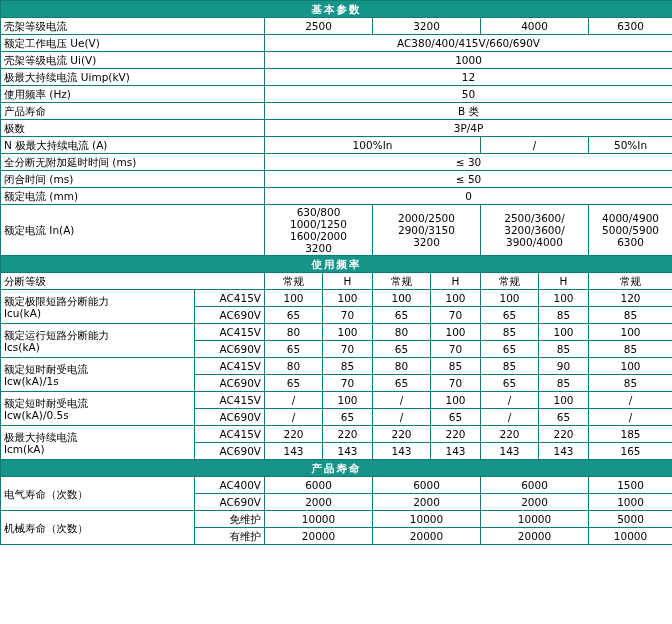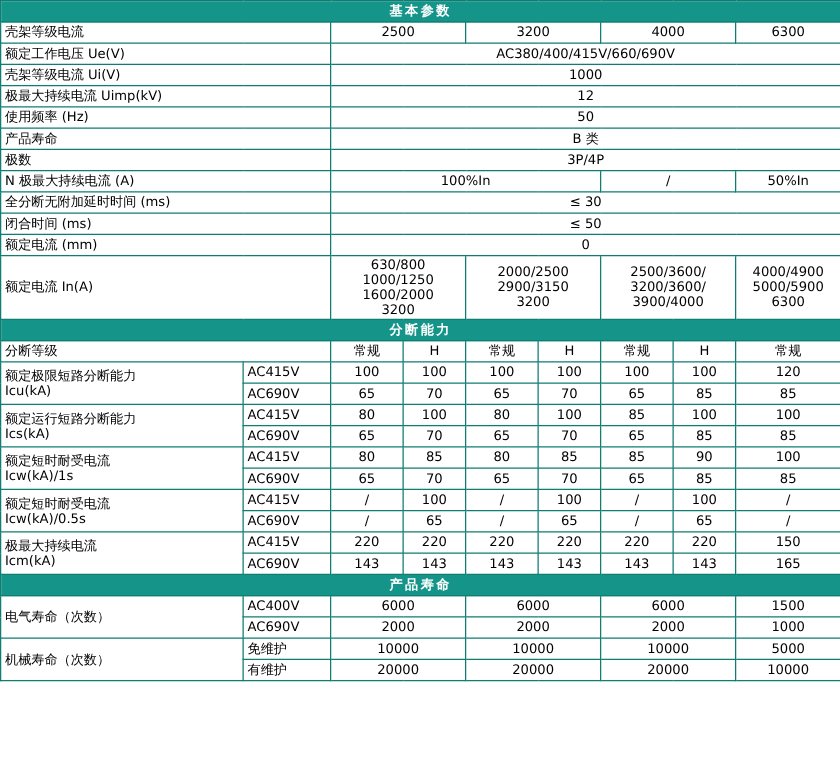--- a/index.html
+++ b/index.html
@@ -39,21 +39,21 @@
     height: 19px;
   }
   .rowlabel {
     text-align: left;
     padding-left: 4px;
     white-space: nowrap;
   }
   .c { text-align: center; }
   .multiline { line-height: 1.35; }
   .tall { height: 62px; }
-  .sublabel { text-align: left; }
+  .sublabel { text-align: right; }
 </style>
 </head>
 <body>
 
 <table class="spec">
   <colgroup>
     <col style="width:194px">
     <col style="width:70px">
     <col style="width:58px">
     <col style="width:50px">
@@ -140,21 +140,21 @@
 3200</td>
       <td class="c multiline tall" colspan="2" style="white-space:pre-line">2500/3600/
 3200/3600/
 3900/4000</td>
       <td class="c multiline tall" style="white-space:pre-line">4000/4900
 5000/5900
 6300</td>
     </tr>
 
     <tr>
-      <td class="section-head" colspan="9">分断能力</td>
+      <td class="section-head" colspan="9">使用频率</td>
     </tr>
 
     <tr>
       <td class="rowlabel" colspan="2">分断等级</td>
       <td class="c">常规</td>
       <td class="c">H</td>
       <td class="c">常规</td>
       <td class="c">H</td>
       <td class="c">常规</td>
       <td class="c">H</td>
@@ -266,21 +266,21 @@
         <div>极最大持续电流</div>
         <div>Icm(kA)</div>
       </td>
       <td class="sublabel">AC415V</td>
       <td class="c">220</td>
       <td class="c">220</td>
       <td class="c">220</td>
       <td class="c">220</td>
       <td class="c">220</td>
       <td class="c">220</td>
-      <td class="c">150</td>
+      <td class="c">185</td>
     </tr>
     <tr>
       <td class="sublabel">AC690V</td>
       <td class="c">143</td>
       <td class="c">143</td>
       <td class="c">143</td>
       <td class="c">143</td>
       <td class="c">143</td>
       <td class="c">143</td>
       <td class="c">165</td>

